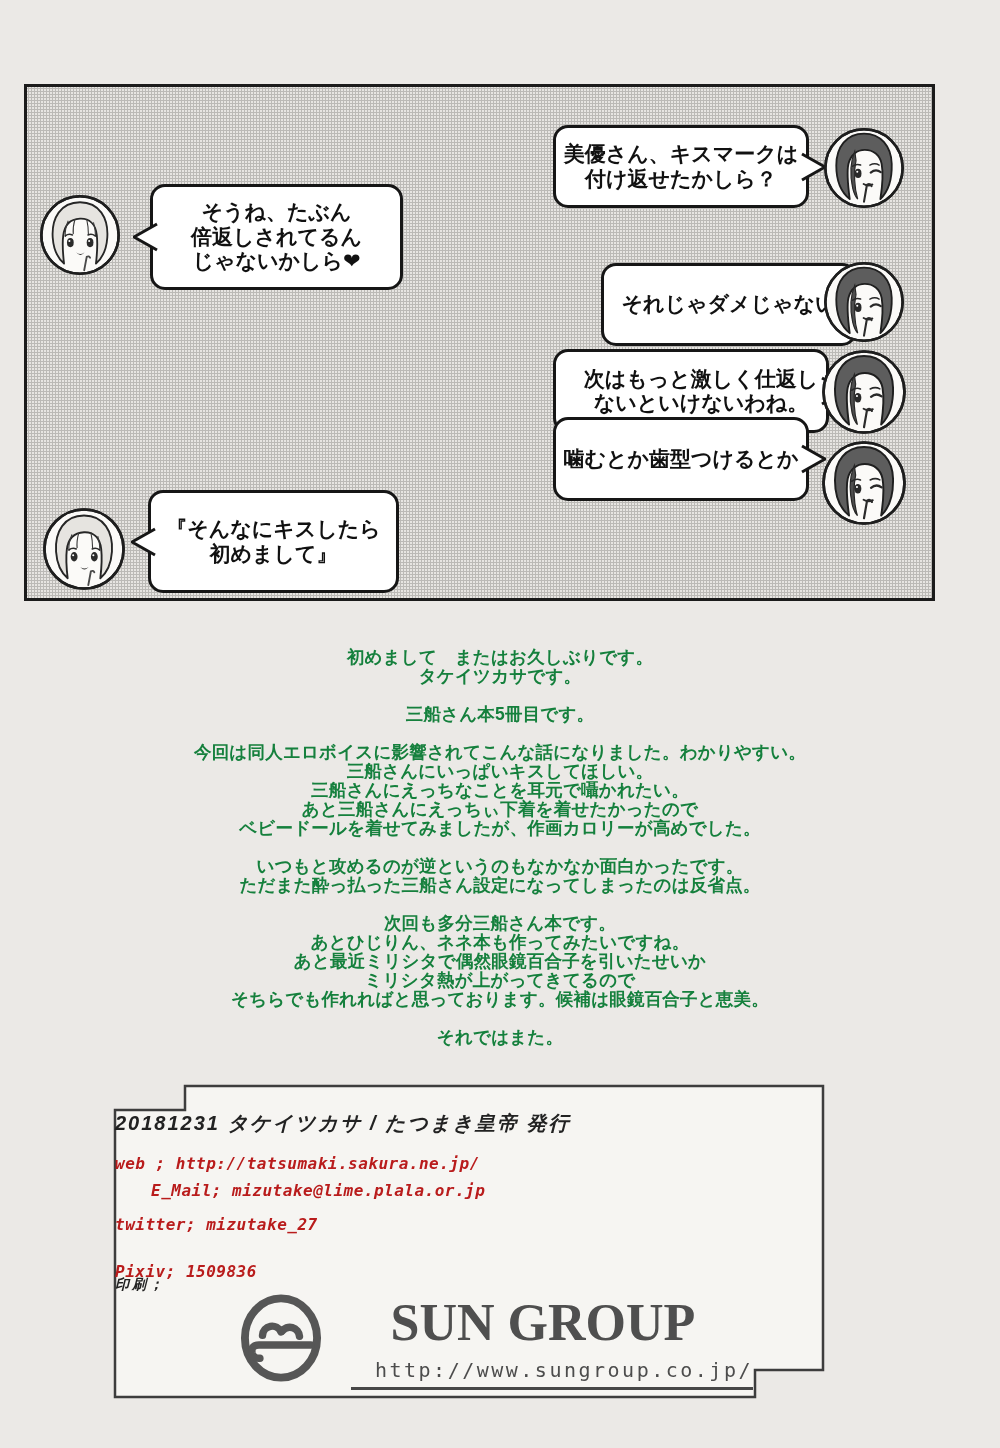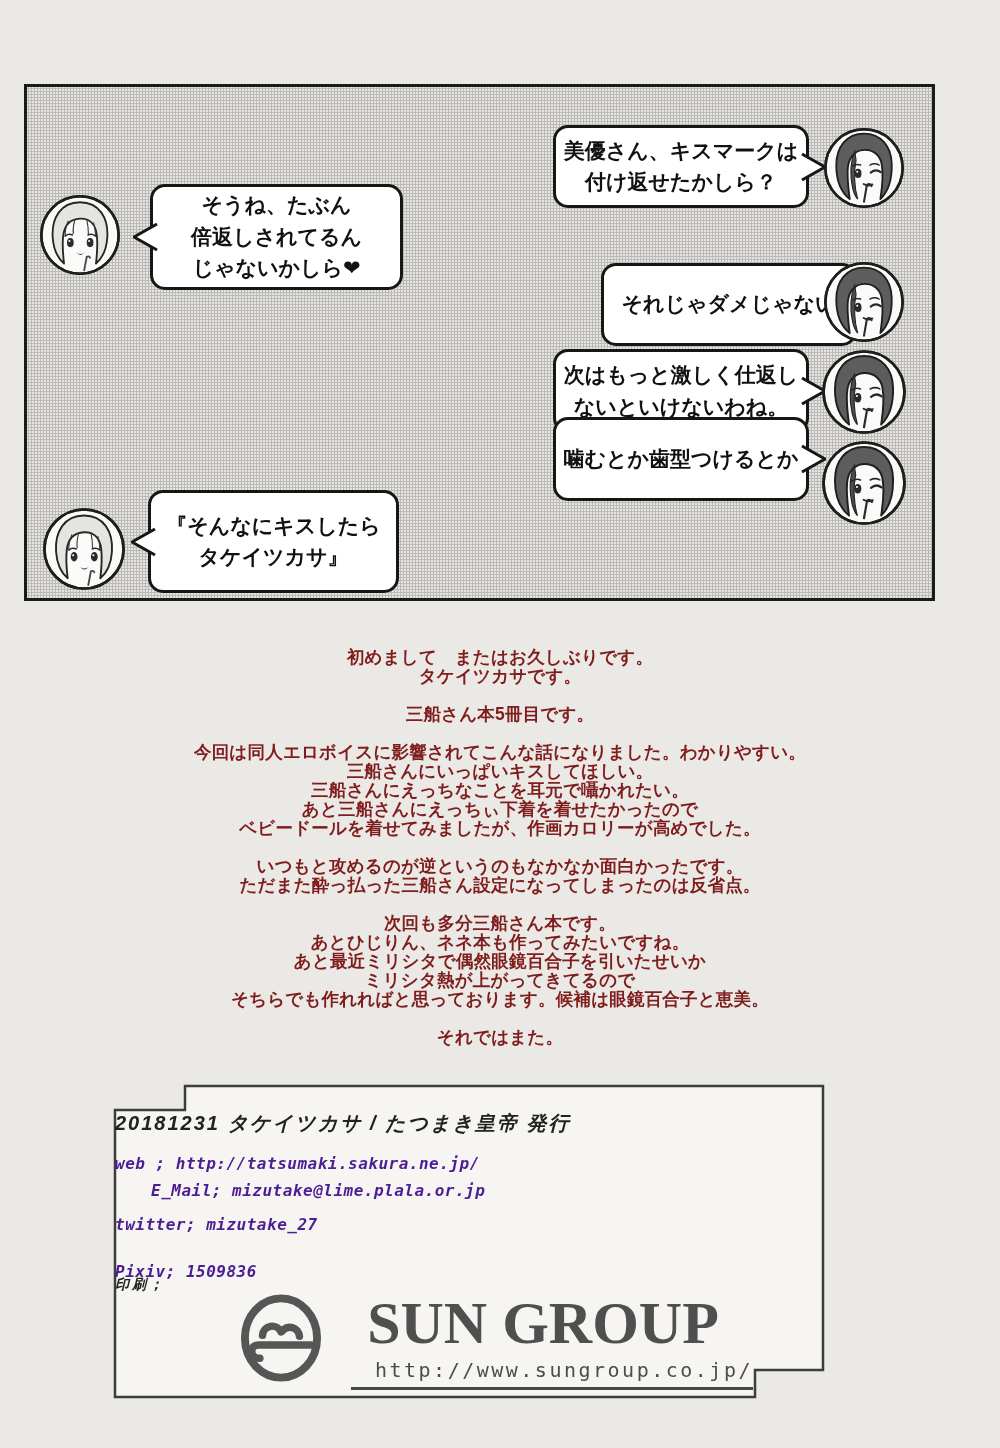--- a/index.html
+++ b/index.html
@@ -15,52 +15,52 @@
     border:3px solid #1b1b1b;
     background-color:#e7e5e2;
     background-image:radial-gradient(circle,rgba(116,114,110,.38) 1px,rgba(0,0,0,0) 1.15px);
     background-size:3px 3px;
   }
   .avatar{position:absolute;}
   .avatar svg{display:block;width:100%;height:100%;}
   .bubble{
     position:absolute;background:#fff;border:3px solid #161616;border-radius:15px;
     display:flex;flex-direction:column;justify-content:center;align-items:center;
-    text-align:center;font-weight:bold;font-size:21px;line-height:1.16;color:#111;gap:7px;
+    text-align:center;font-weight:bold;font-size:21px;line-height:1.16;color:#111;
   }
   .tail{position:absolute;top:50%;transform:translateY(-50%);width:26px;height:30px;}
   .tail svg{display:block;width:100%;height:100%;}
   .tail.right{left:100%;margin-left:-6px;}
   .tail.left{right:100%;margin-right:-6px;}
 
   
   .afterword{
     position:absolute;left:0;top:648px;width:1000px;text-align:center;
-    font-size:17.5px;line-height:19px;font-weight:600;color:#7f1d1d;letter-spacing:.2px;
+    font-size:17.5px;line-height:19px;font-weight:600;color:#15803d;letter-spacing:.2px;
   }
   .afterword .para{margin:0 0 19px 0;}
   .afterword .line{white-space:pre;}
 
   
   .colophon-outline{position:absolute;left:0;top:0;width:1000px;height:1448px;pointer-events:none;}
   .colophon{position:absolute;left:115px;top:1086px;width:708px;height:311px;}
   .c-line{position:absolute;left:0;width:708px;white-space:pre;font-style:italic;}
   .c-pub{top:24px;font-size:20px;font-weight:bold;letter-spacing:2px;color:#222;}
-  .c-mono{font-family:"DejaVu Sans Mono","Liberation Mono",monospace;font-size:16px;font-weight:bold;color:#4c1d95;letter-spacing:.5px;}
+  .c-mono{font-family:"DejaVu Sans Mono","Liberation Mono",monospace;font-size:16px;font-weight:bold;color:#b91c1c;letter-spacing:.5px;}
   .c-web{top:68px;}
   .c-mail{top:95px;padding-left:36px;}
   .c-tw{top:129px;}
   .c-px{top:152px;margin-top:24px;}
   .c-print{top:190px;font-size:14px;font-weight:bold;letter-spacing:3px;color:#222;}
   .sun-logo-mark{position:absolute;left:122px;top:206px;width:88px;height:92px;}
   .sun-logo-mark svg{display:block;width:100%;height:100%;}
   .sun-logo-text{
     position:absolute;left:218px;top:204px;width:420px;
     font-family:"Liberation Serif","DejaVu Serif",serif;font-weight:bold;
-    font-size:60px;line-height:66px;letter-spacing:0;color:#4f4f4f;text-align:center;white-space:pre;
+    font-size:52px;line-height:66px;letter-spacing:0;color:#4f4f4f;text-align:center;white-space:pre;
   }
   .sun-logo-url{
     position:absolute;left:236px;top:272px;width:402px;text-align:right;
     font-family:"DejaVu Sans Mono","Liberation Mono",monospace;font-size:20px;
     letter-spacing:2.5px;color:#4c4c4c;border-bottom:3px solid #474747;padding-bottom:5px;white-space:pre;
   }
 </style>
 </head>
 <body>
 
@@ -153,21 +153,21 @@
           </svg>
         </div>
       <div>それじゃダメじゃない</div>
     </div>
     <div class="avatar" style="left:795px;top:173px;width:84px;height:84px;">
       <svg viewBox="0 0 100 100">
           <use href="#girl-b"></use>
         </svg>
     </div>
 
-    <div class="bubble" style="left:526px;top:262px;width:250px;height:78px;">
+    <div class="bubble" style="left:526px;top:262px;width:250px;height:78px;padding-left:20px;">
       <div class="tail right">
           <svg viewBox="0 0 26 30">
             <use href="#tail-r"></use>
           </svg>
         </div>
       <div>次はもっと激しく仕返し</div>
       <div>ないといけないわね。</div>
     </div>
     <div class="avatar" style="left:793px;top:261px;width:88px;height:88px;">
       <svg viewBox="0 0 100 100">
@@ -189,21 +189,21 @@
         </svg>
     </div>
 
     <div class="bubble" style="left:121px;top:403px;width:245px;height:97px;">
       <div class="tail left">
           <svg viewBox="0 0 26 30">
             <use href="#tail-l"></use>
           </svg>
         </div>
       <div>『そんなにキスしたら</div>
-      <div>タケイツカサ』</div>
+      <div>初めまして』</div>
     </div>
     <div class="avatar" style="left:14px;top:419px;width:86px;height:86px;">
       <svg viewBox="0 0 100 100">
           <use href="#girl-a"></use>
         </svg>
     </div>
 
   </div>
 
   <div class="afterword">

